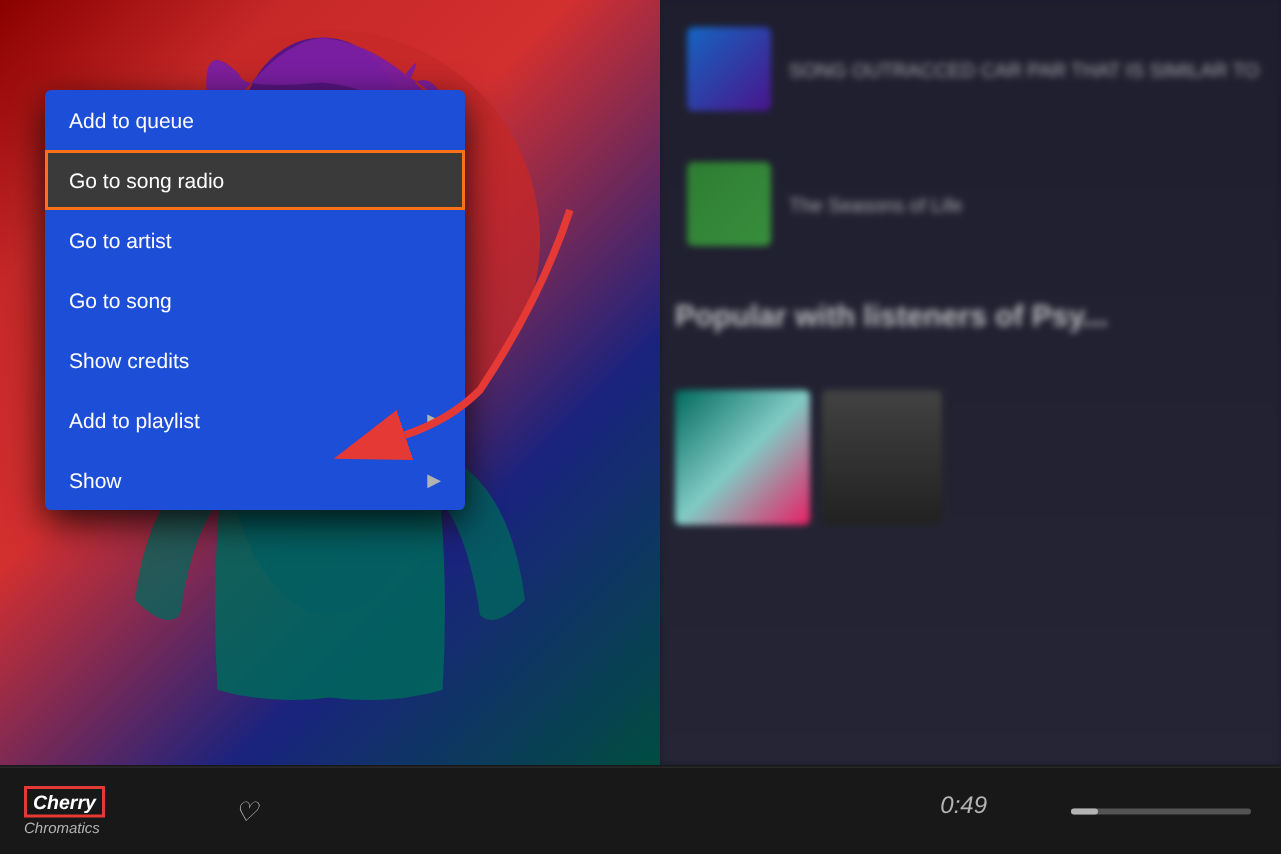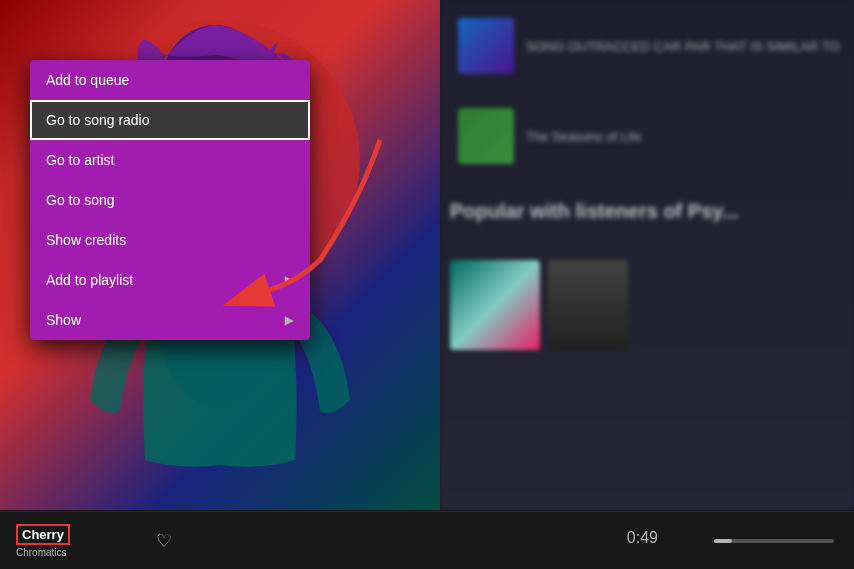--- a/index.html
+++ b/index.html
@@ -80,41 +80,41 @@
       font-weight: 700;
       filter: blur(1px);
     }
 
     
     .context-menu {
       position: absolute;
       top: 60px;
       left: 30px;
       width: 280px;
-      background: #a21caf;
+      background: #1d4ed8;
       border-radius: 4px;
       box-shadow: 0 8px 24px rgba(0,0,0,0.8);
       z-index: 100;
       overflow: hidden;
     }
 
     .menu-item {
       display: flex;
       align-items: center;
       justify-content: space-between;
       padding: 12px 16px;
       font-size: 14px;
       color: #fff;
       cursor: pointer;
       white-space: nowrap;
     }
 
     .menu-item.highlighted {
       background: #3a3a3a;
-      border: 2px solid #ffffff;
+      border: 2px solid #f97316;
       padding: 10px 14px;
     }
 
     .menu-item .chevron {
       color: #b3b3b3;
       font-size: 12px;
     }
 
     
     .player-bar {
@@ -122,20 +122,21 @@
       bottom: 0;
       left: 0;
       width: 100%;
       height: 58px;
       background: #181818;
       border-top: 1px solid #282828;
       display: flex;
       align-items: center;
       padding: 0 16px;
       gap: 12px;
+      font-style: italic;
     }
 
     .player-track-info {
       display: flex;
       flex-direction: column;
       min-width: 120px;
     }
 
     .player-track-name {
       font-size: 13px;

